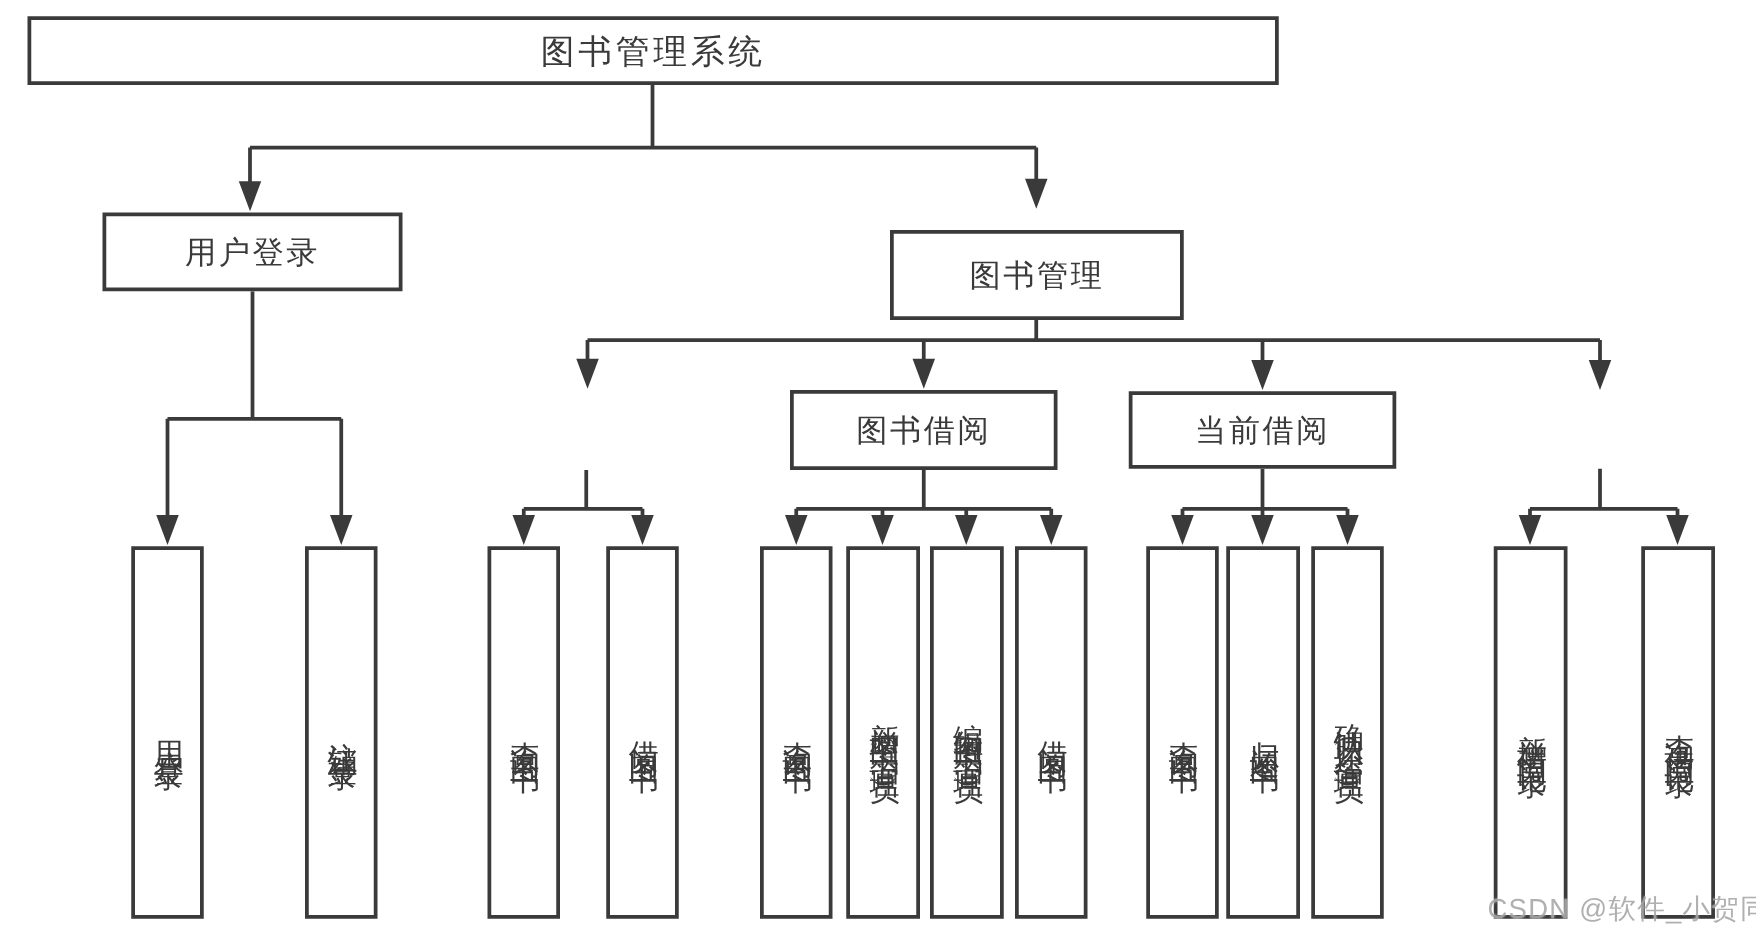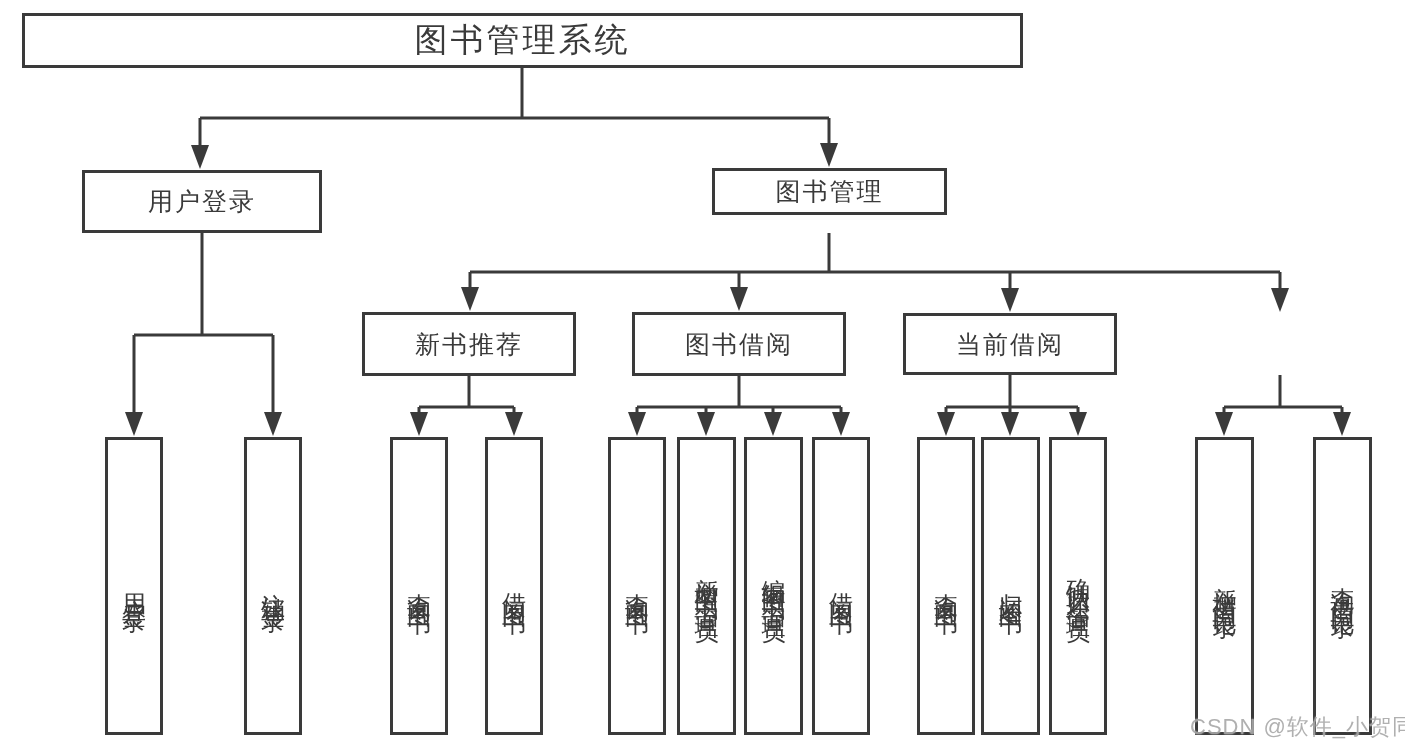--- a/index.html
+++ b/index.html
@@ -15,21 +15,21 @@
   }
   svg.edges{position:absolute;left:0;top:0;z-index:1;}
   svg.edges path{stroke:var(--line);stroke-width:3;fill:none;}
   svg.edges polygon{fill:var(--line);stroke:none;}
   .node{
     position:absolute;box-sizing:border-box;background:#fff;
     border:3px solid var(--line);display:flex;align-items:center;justify-content:center;
     z-index:2;
   }
   .node.h span{font-size:25px;letter-spacing:2px;white-space:nowrap;}
-  .node.root span{font-size:33px;letter-spacing:3px;}
+  .node.root span{font-size:27px;letter-spacing:3px;}
   .node.v span{
     writing-mode:vertical-rl;text-orientation:mixed;
     font-size:24px;letter-spacing:6px;line-height:1;
   }
   .watermark{
     position:absolute;z-index:5;font-size:22px;letter-spacing:1px;
     color:var(--watermark);opacity:.9;text-shadow:0 0 2px #fff;white-space:nowrap;
   }
 </style>
 </head>
@@ -66,27 +66,24 @@
     <polygon points="1333,412 1351,412 1342,436"></polygon>
   </svg>
 
   <div class="node h root" style="left:22px;top:13px;width:1001px;height:55px">
     <span>图书管理系统</span>
   </div>
 
   <div class="node h" style="left:82px;top:170px;width:240px;height:63px">
     <span>用户登录</span>
   </div>
-  <div class="node h" style="left:712px;top:168px;width:235px;height:47px">
+  <div class="node h" style="left:712px;top:184px;width:235px;height:72px">
     <span>图书管理</span>
   </div>
 
-  <div class="node h" style="left:362px;top:312px;width:214px;height:64px">
-    <span>新书推荐</span>
-  </div>
   <div class="node h" style="left:903px;top:313px;width:214px;height:62px">
     <span>当前借阅</span>
   </div>
   <div class="node h" style="left:632px;top:312px;width:214px;height:64px">
     <span>图书借阅</span>
   </div>
 
   <div class="node v" style="left:105px;top:437px;width:58px;height:298px">
     <span>用户登录</span>
   </div>

